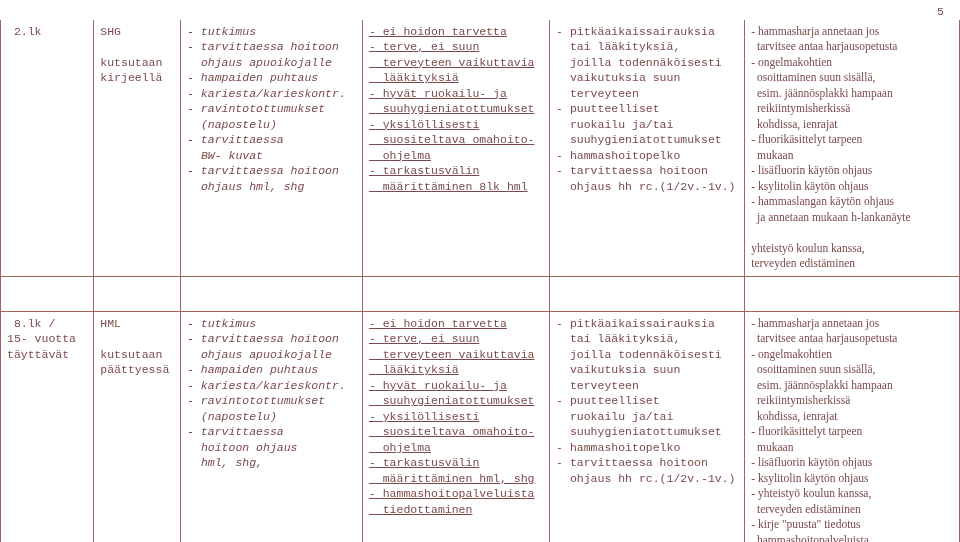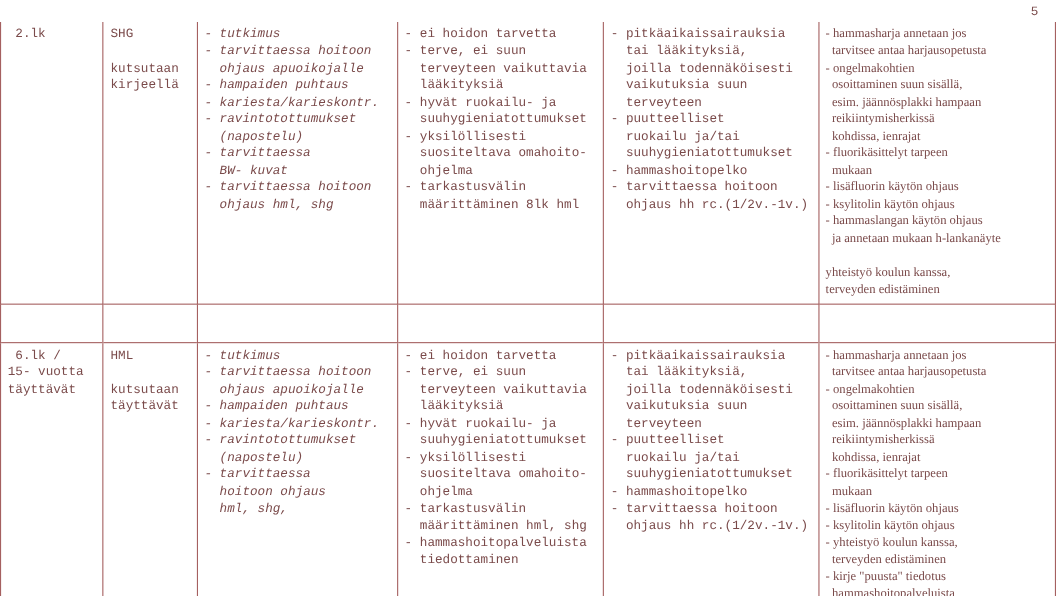--- a/index.html
+++ b/index.html
@@ -22,21 +22,21 @@
   }
   td {
     border: 1px solid #a56060;
     vertical-align: top;
     padding: 4px 6px;
   }
   .no-top td { border-top: none; }
   .col1 { width: 85px; }
   .col2 { width: 75px; }
   .col3 { width: 175px; font-style: italic; }
-  .col4 { width: 180px; }
+  .col4 { width: 180px; text-decoration: underline; }
   .col5 { width: 190px; }
   .col6 { width: 225px; font-family: Liberation Serif, serif; }
   .spacer td { border-left:1px solid #a56060; border-right:1px solid #a56060; border-top:none; border-bottom:none; height:26px; }
 </style>
 </head>
 <body>
 
 <div class="page-num">5</div>
 
 <table>
@@ -112,29 +112,29 @@
   <tr class="spacer">
     <td></td>
         <td></td>
         <td></td>
         <td></td>
         <td></td>
         <td></td>
   </tr>
   <tr>
     <td class="col1">
-          <pre style="margin:0;font-family:inherit;white-space:pre-wrap"> 6.lk /
+          <pre style="margin:0;font-family:inherit;white-space:pre-wrap"> 8.lk /
 15- vuotta
 täyttävät</pre>
         </td>
     <td class="col2">
           <pre style="margin:0;font-family:inherit;white-space:pre-wrap">HML
 
 kutsutaan
-täyttävät</pre>
+päättyessä</pre>
         </td>
     <td class="col3">
           <pre style="margin:0;font-family:inherit;white-space:pre-wrap">- tutkimus
 - tarvittaessa hoitoon
   ohjaus apuoikojalle
 - hampaiden puhtaus
 - kariesta/karieskontr.
 - ravintotottumukset
   (napostelu)
 - tarvittaessa

